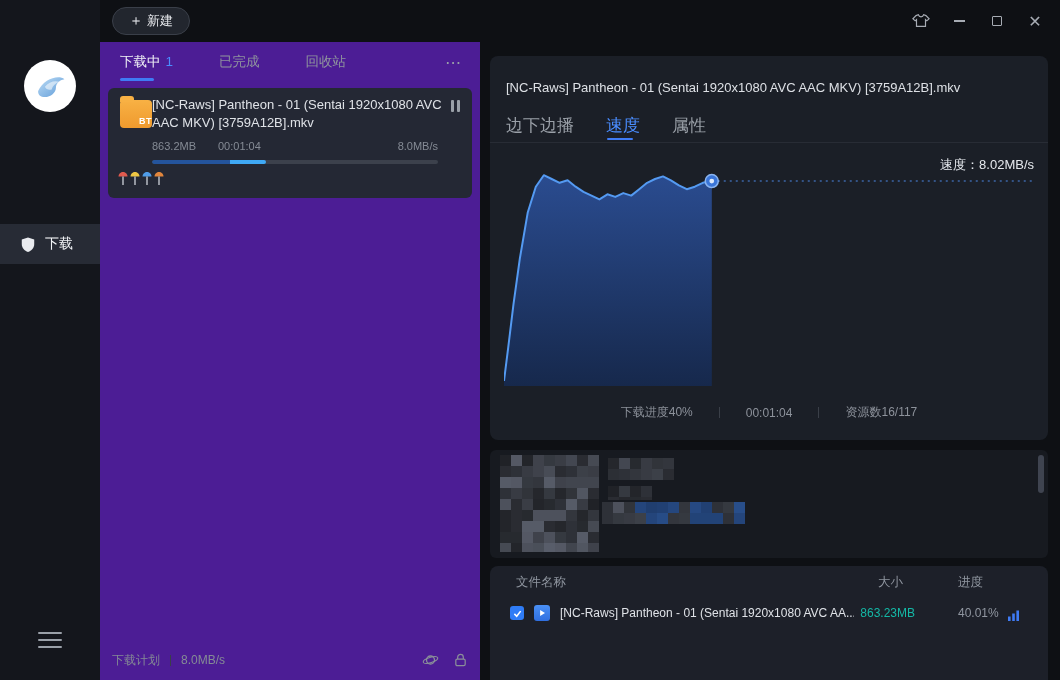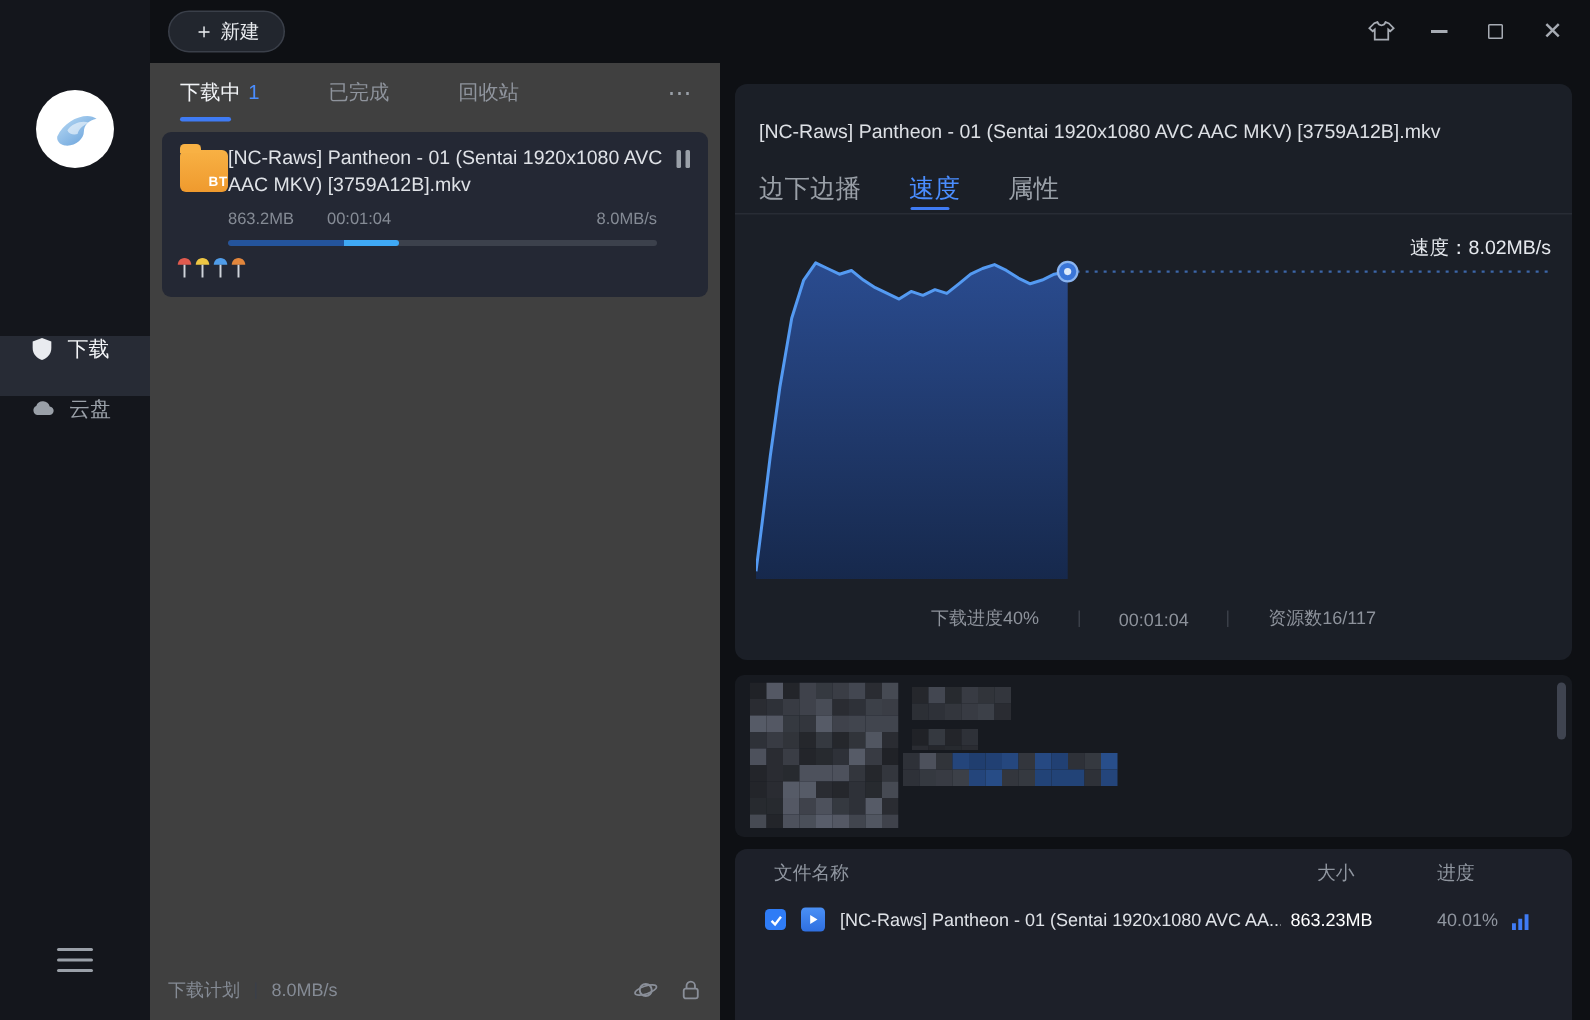--- a/index.html
+++ b/index.html
@@ -4,37 +4,37 @@
 <style>
   * { margin:0; padding:0; box-sizing:border-box; }
   html,body { background:#000; }
   body { font-family:"Liberation Sans","DejaVu Sans",sans-serif; }
   .app { position:relative; width:1060px; height:680px; background:#0e1014; overflow:hidden; color:#e4e6ea; }
 
   
   .sidebar { position:absolute; left:0; top:0; width:100px; height:680px; background:#14161c; }
   .logo { position:absolute; left:24px; top:60px; width:52px; height:52px; border-radius:50%; background:#fff; display:flex; align-items:center; justify-content:center; }
   .nav { position:absolute; left:0; top:224px; width:100px; }
-  .nav-item { height:40px; display:flex; padding-left:20px; gap:9px; cursor:pointer; color:#9aa0a8; font-size:14px; }
+  .nav-item { height:40px; display:flex; align-items:center; padding-left:20px; gap:9px; cursor:pointer; color:#9aa0a8; font-size:14px; }
   .nav-item.active { background:#272b35; color:#f2f4f7; }
   .nav-item svg { flex:0 0 auto; }
   .hamburger { position:absolute; left:38px; bottom:32px; width:24px; height:16px; display:flex; flex-direction:column; justify-content:space-between; cursor:pointer; }
   .hamburger i { display:block; height:2px; background:#9aa0a8; border-radius:1px; }
 
   
   .topbar { position:absolute; left:100px; top:0; width:960px; height:42px; display:flex; align-items:center; }
   .new-btn { margin-left:12px; height:28px; padding:0 16px; border-radius:14px; background:#22262e; border:1px solid #3a3f49; color:#e9ebef; font-size:13px; display:flex; align-items:center; gap:4px; cursor:pointer; font-family:inherit; }
   .new-btn .plus { font-size:14px; }
   .win-ctrls { margin-left:auto; display:flex; align-items:center; gap:20px; padding-right:16px; }
   .win-btn { width:18px; height:18px; display:flex; align-items:center; justify-content:center; cursor:pointer; color:#a7acb4; }
   .min-glyph { width:11px; height:2px; background:#a7acb4; }
   .max-glyph { width:10px; height:10px; border:1.5px solid #a7acb4; border-radius:1px; }
 
   
-  .tasklist { position:absolute; left:100px; top:42px; width:380px; height:638px; background:#404040; }
+  .tasklist { position:absolute; left:100px; top:42px; width:380px; height:638px; background:#4c1d95; }
   .tabs-row { position:relative; height:40px; display:flex; align-items:center; }
   .tab { position:relative; margin-left:18px; font-size:13.5px; color:#8f949d; cursor:pointer; padding:10px 2px; }
   .tab + .tab { margin-left:42px; }
   .tab.active { color:#f2f4f7; }
   .tab.active::after { content:""; position:absolute; left:2px; bottom:0; width:34px; height:3px; border-radius:2px; background:#3f7bf4; }
   .tab .count { color:#4a8dff; margin-left:5px; }
   .more-btn { margin-left:auto; margin-right:18px; color:#9aa0a8; font-size:16px; cursor:pointer; letter-spacing:1px; }
 
   .task-card { position:absolute; left:8px; top:46px; width:364px; height:110px; background:#242834; border-radius:6px; cursor:pointer; }
   .bt-icon { position:absolute; left:12px; top:12px; width:32px; height:28px; background:linear-gradient(#f8b144,#ef9a2e); border-radius:4px; }
@@ -77,21 +77,21 @@
   .files-card { position:absolute; left:0; top:524px; width:558px; height:156px; background:#1d2029; border-radius:8px; overflow:hidden; }
   .f-header { position:absolute; top:8px; left:0; width:674px; height:20px; font-size:12.5px; color:#9096a0; }
   .fh-name { position:absolute; left:26px; }
   .fh-size { position:absolute; left:388px; }
   .fh-prog { position:absolute; left:468px; }
   .f-row { position:absolute; top:34px; left:0; width:558px; height:26px; cursor:pointer; }
   .checkbox { position:absolute; width:14px; height:14px; border-radius:3px; background:#2f7cf6; display:flex; align-items:center; justify-content:center; cursor:pointer; }
   .f-row .checkbox { left:20px; top:6px; }
   .play-btn { position:absolute; left:44px; top:5px; width:16px; height:16px; border-radius:3px; background:linear-gradient(#4a90f5,#2f6fe0); display:flex; align-items:center; justify-content:center; cursor:pointer; }
   .f-name { position:absolute; left:70px; top:6px; width:294px; font-size:12px; color:#dfe2e7; white-space:nowrap; overflow:hidden; }
-  .f-size { position:absolute; left:345px; top:6px; width:80px; text-align:right; font-size:12px; color:#ffffff; }
+  .f-size { position:absolute; left:345px; top:6px; width:80px; text-align:right; font-size:12px; color:#14b8a6; }
   .f-prog { position:absolute; left:468px; top:6px; font-size:12px; color:#9096a0; }
   .f-bars { position:absolute; left:518px; top:7px; }
   .selall-row { position:absolute; top:74px; left:0; width:558px; height:22px; }
   .selall-row .checkbox { left:20px; top:3px; }
   .selall-label { position:absolute; left:44px; top:3px; font-size:12.5px; color:#cfd3da; }
   .watermark { position:absolute; right:10px; top:44px; font-size:33px; font-weight:bold; letter-spacing:5px; color:rgba(104,138,200,.55); text-shadow:0 0 8px rgba(80,120,200,.35); pointer-events:none; z-index:5; }
 </style>
 </head>
 <body>
 
@@ -109,26 +109,20 @@
         <path d="M12 32 C18 18 36 12 43 18 C37 19 33 23 33 28 C33 34 26 40 18 39 C14 38.5 11.5 35.5 12 32 Z" fill="url(#lg)"></path>
         <path d="M20 27 C24 21 32 19 37 21 C32 23 29 26 28 30 C25 31 21 30 20 27 Z" fill="#ffffff" opacity="0.55"></path>
       </svg>
     </div>
     <nav class="nav">
       <div class="nav-item active">
         <svg width="16" height="17" viewBox="0 0 18 18">
           <path d="M9 1 L16 3.5 V8.5 C16 13 13 16 9 17.5 C5 16 2 13 2 8.5 V3.5 Z" fill="#e9ebef"></path>
         </svg>
         <span>下载</span>
-      </div>
-      <div class="nav-item">
-        <svg width="17" height="15" viewBox="0 0 18 15">
-          <path d="M5 13 h8.5 a3 3 0 0 0 .4-6 A5 5 0 0 0 4.4 6.6 A3.4 3.4 0 0 0 5 13 Z" fill="#9aa0a8"></path>
-        </svg>
-        <span>云盘</span>
       </div>
     </nav>
     <div class="hamburger">
         <i></i>
         <i></i>
         <i></i>
       </div>
   </aside>
 
   <header class="topbar">

